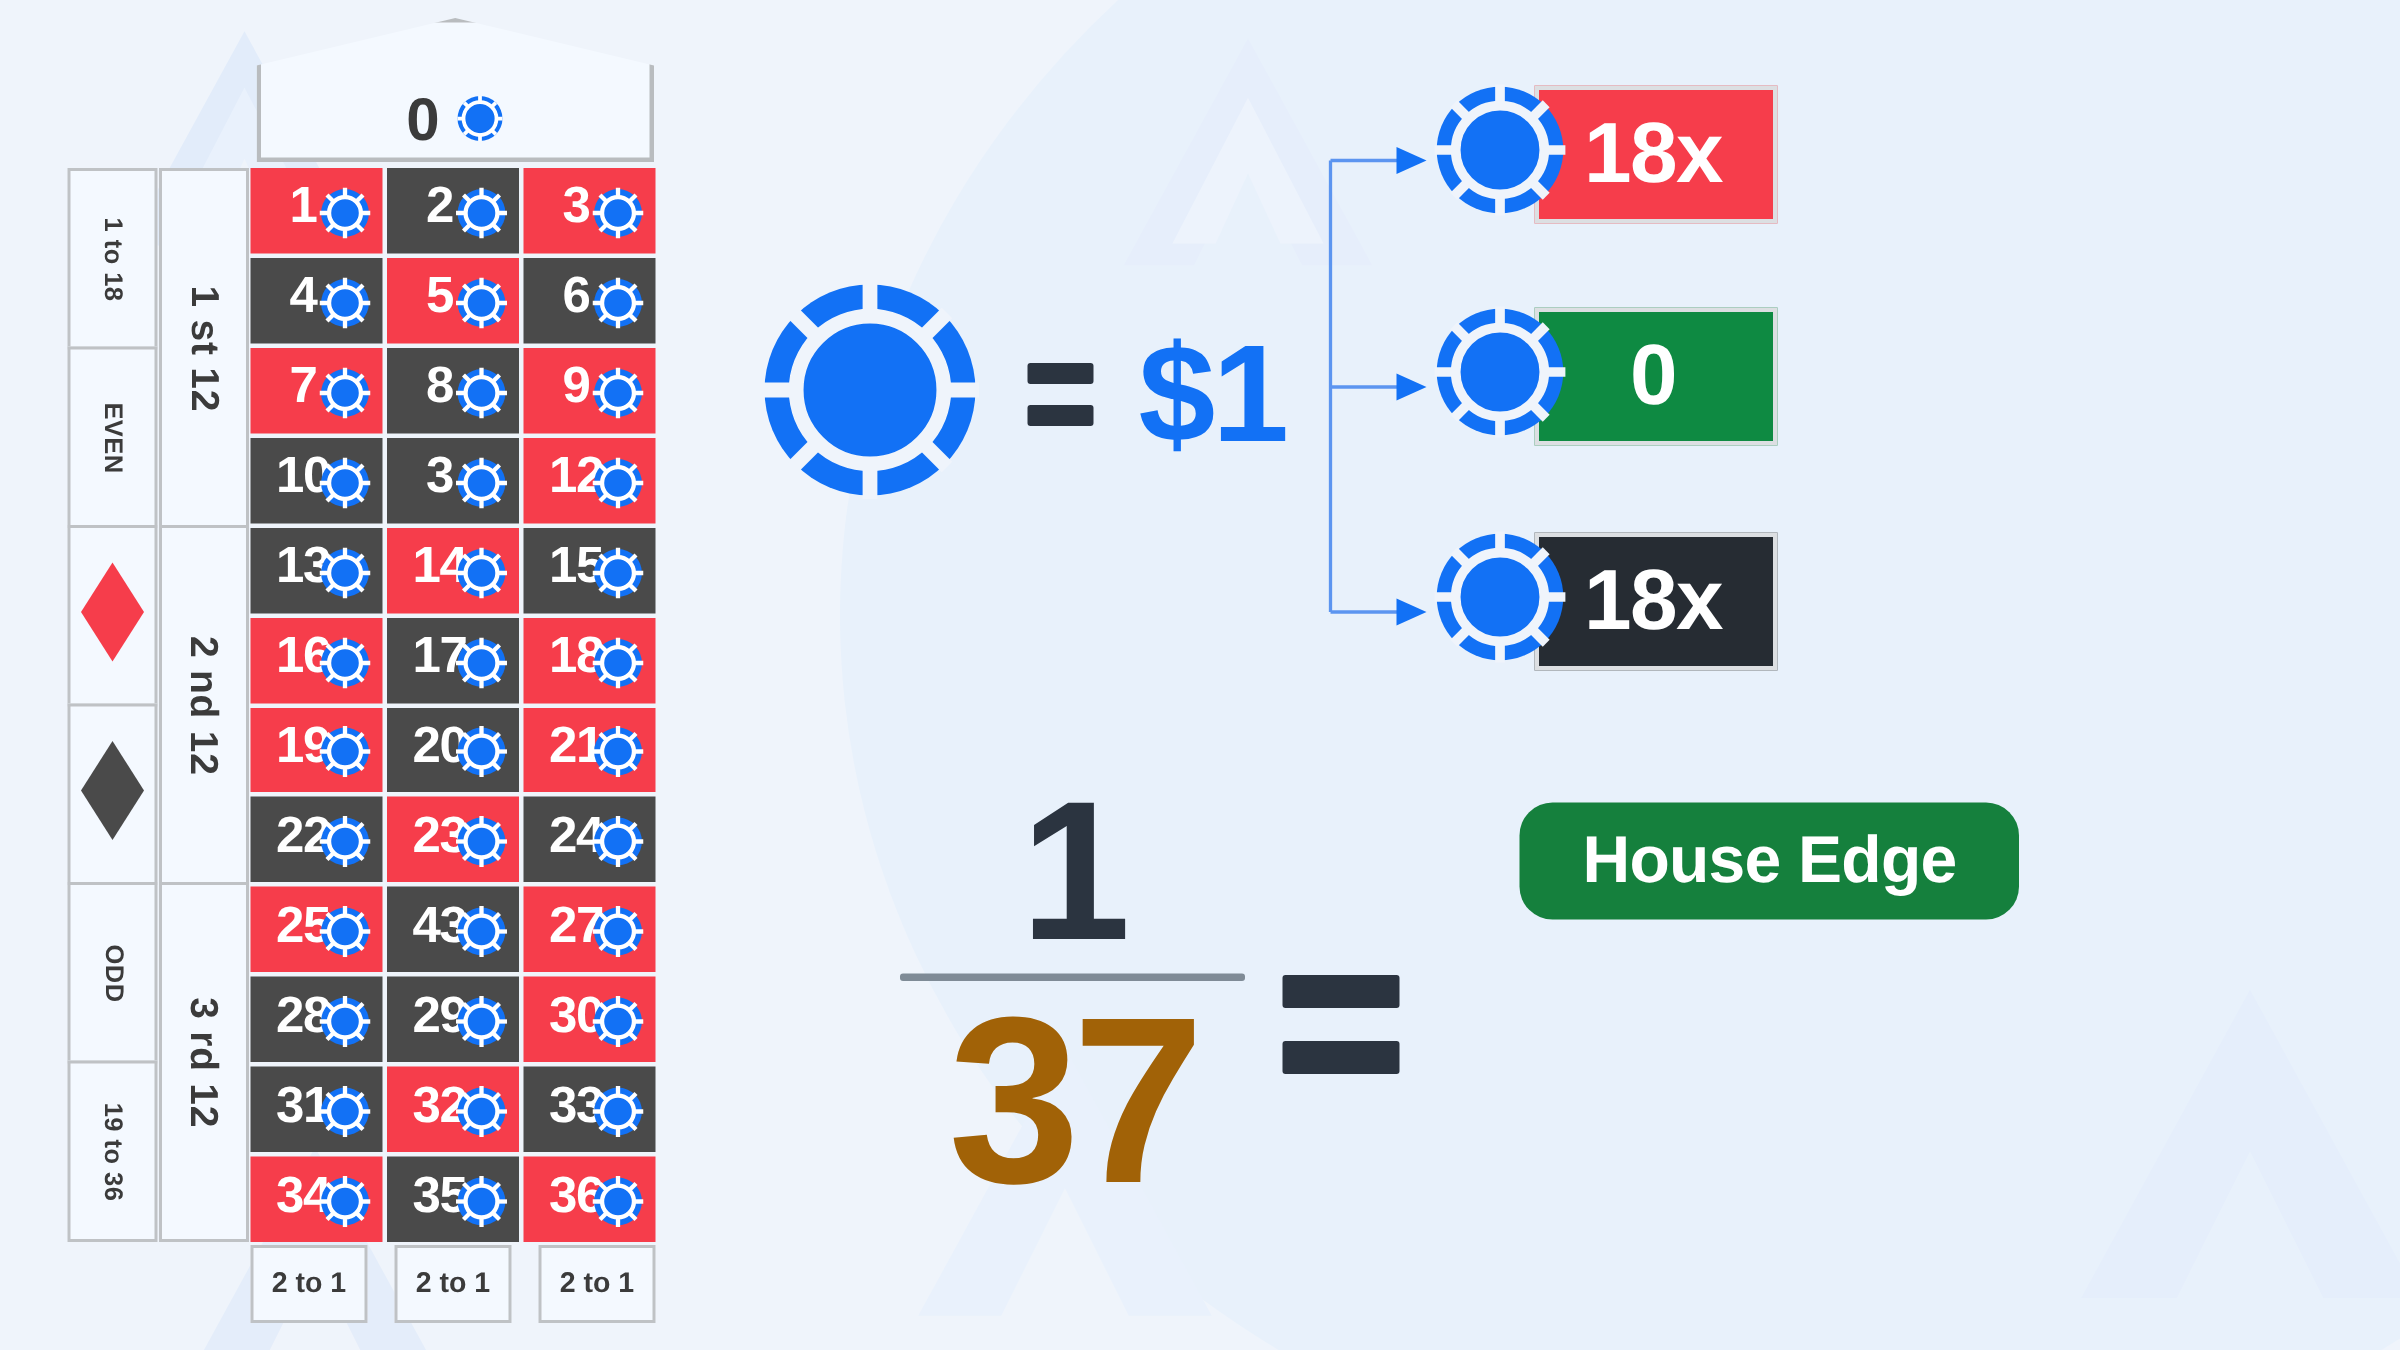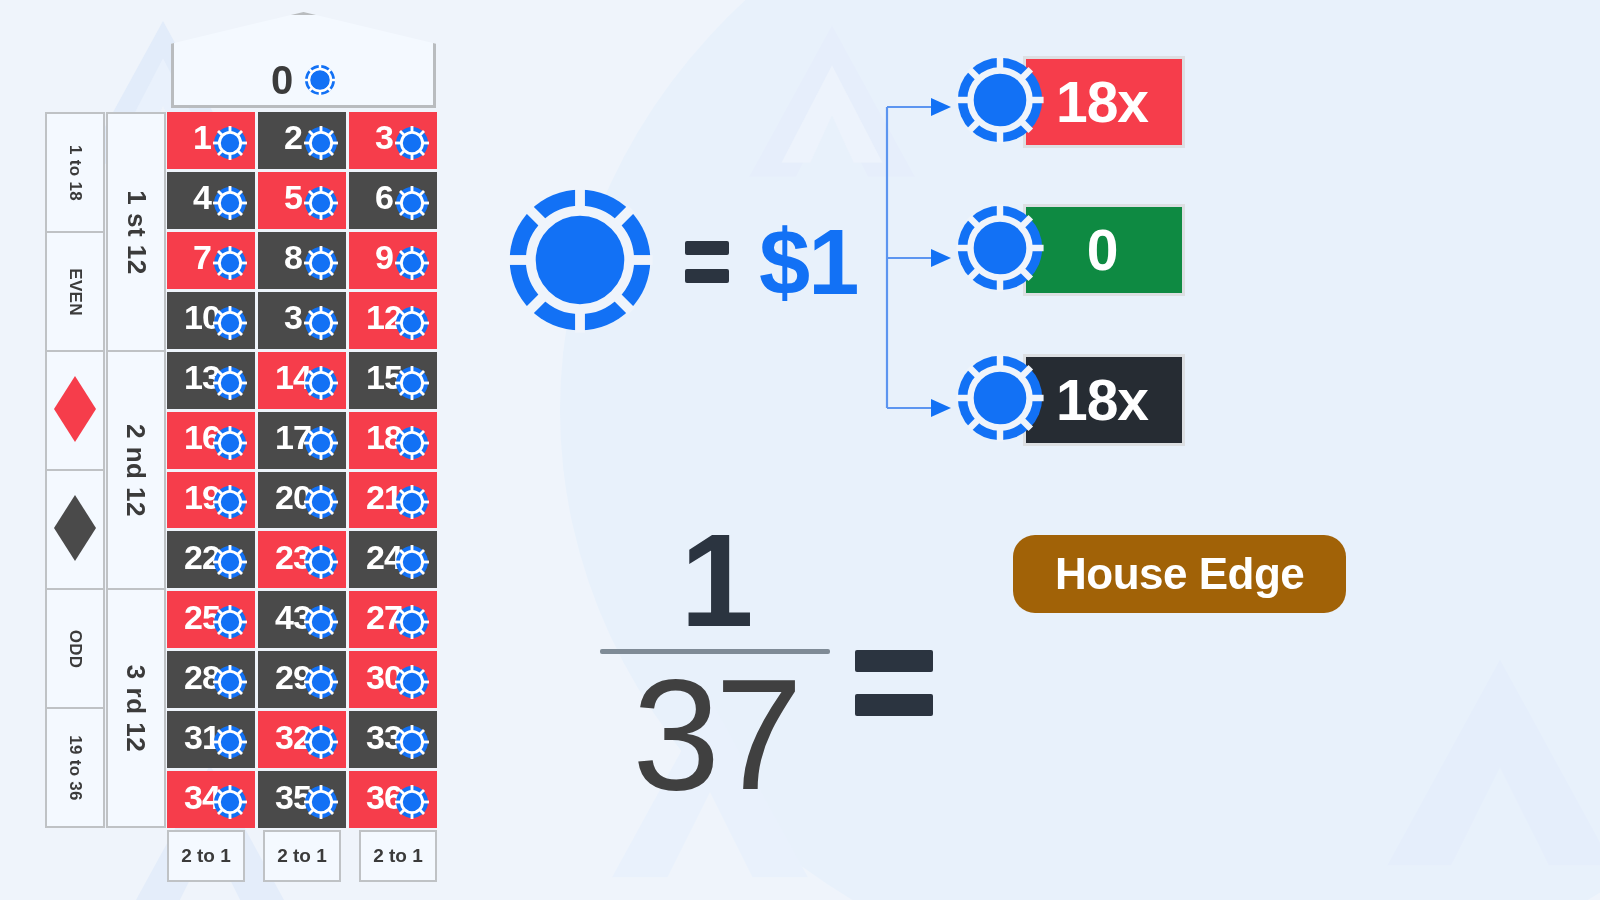--- a/index.html
+++ b/index.html
@@ -144,29 +144,29 @@
     font-size:96px;font-weight:800;color:#1271f5;line-height:1;letter-spacing:-3px;
   }
 
   
   #fraction{position:absolute;left:600px;top:515px;width:230px;text-align:center;}
   #fraction .numer{
     font-size:132px;font-weight:800;color:#2b3440;line-height:1;letter-spacing:-4px;
   }
   #fraction .bar{height:5px;background:#7f8b96;margin:2px 0 0 0;border-radius:2px;}
   #fraction .denom{
-    font-size:158px;font-weight:400;color:#404040;line-height:1.02;letter-spacing:-5px;
+    font-size:158px;font-weight:700;color:#a16207;line-height:1.02;letter-spacing:-5px;
   }
   #eq-big{position:absolute;left:855px;top:650px;}
   #eq-big i{display:block;width:78px;height:22px;background:#2b3440;border-radius:2px;margin-bottom:22px;}
 
   
   #house-pill{
     position:absolute;left:1013px;top:535px;
-    background:#a16207;border-radius:22px;
+    background:#15803d;border-radius:22px;
     padding:17px 42px;
     display:flex;align-items:center;justify-content:center;
   }
   #house-pill span{
     font-size:44px;font-weight:800;color:#ffffff;line-height:1;letter-spacing:-.5px;
   }
   #pct{
     position:absolute;left:960px;top:660px;
     font-size:150px;font-weight:800;color:#1271f5;line-height:1;letter-spacing:-5px;
     white-space:nowrap;

